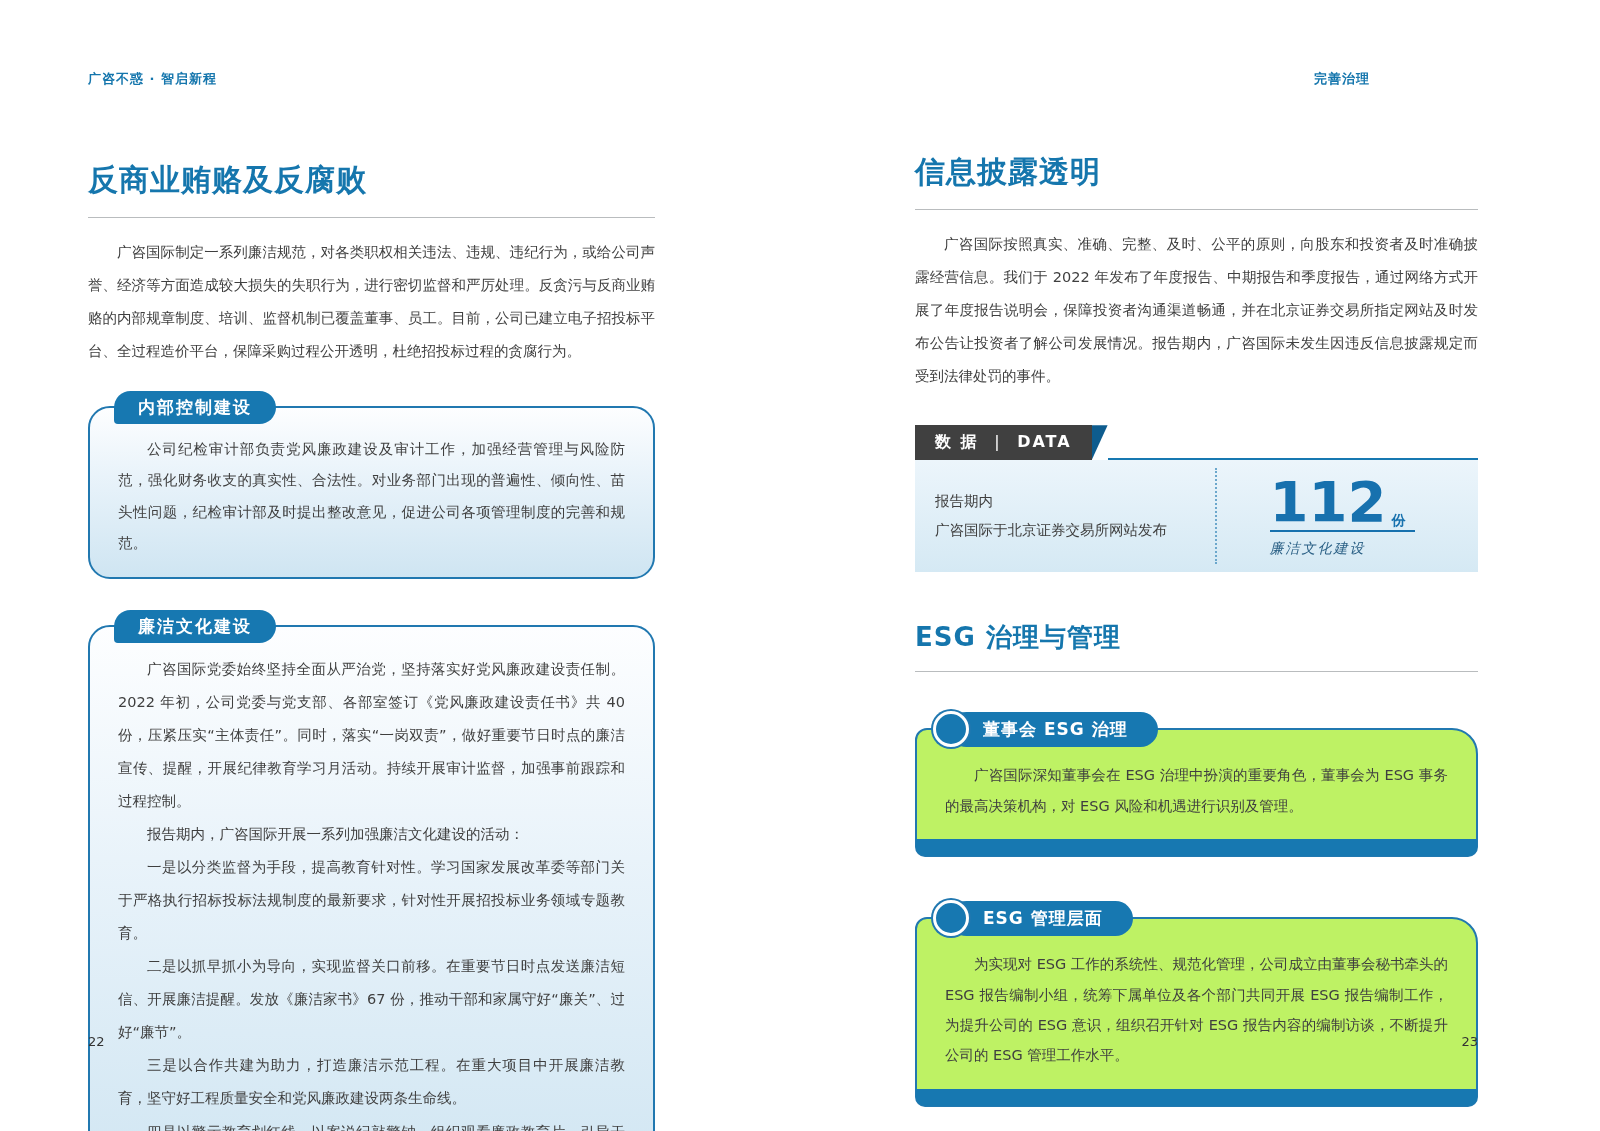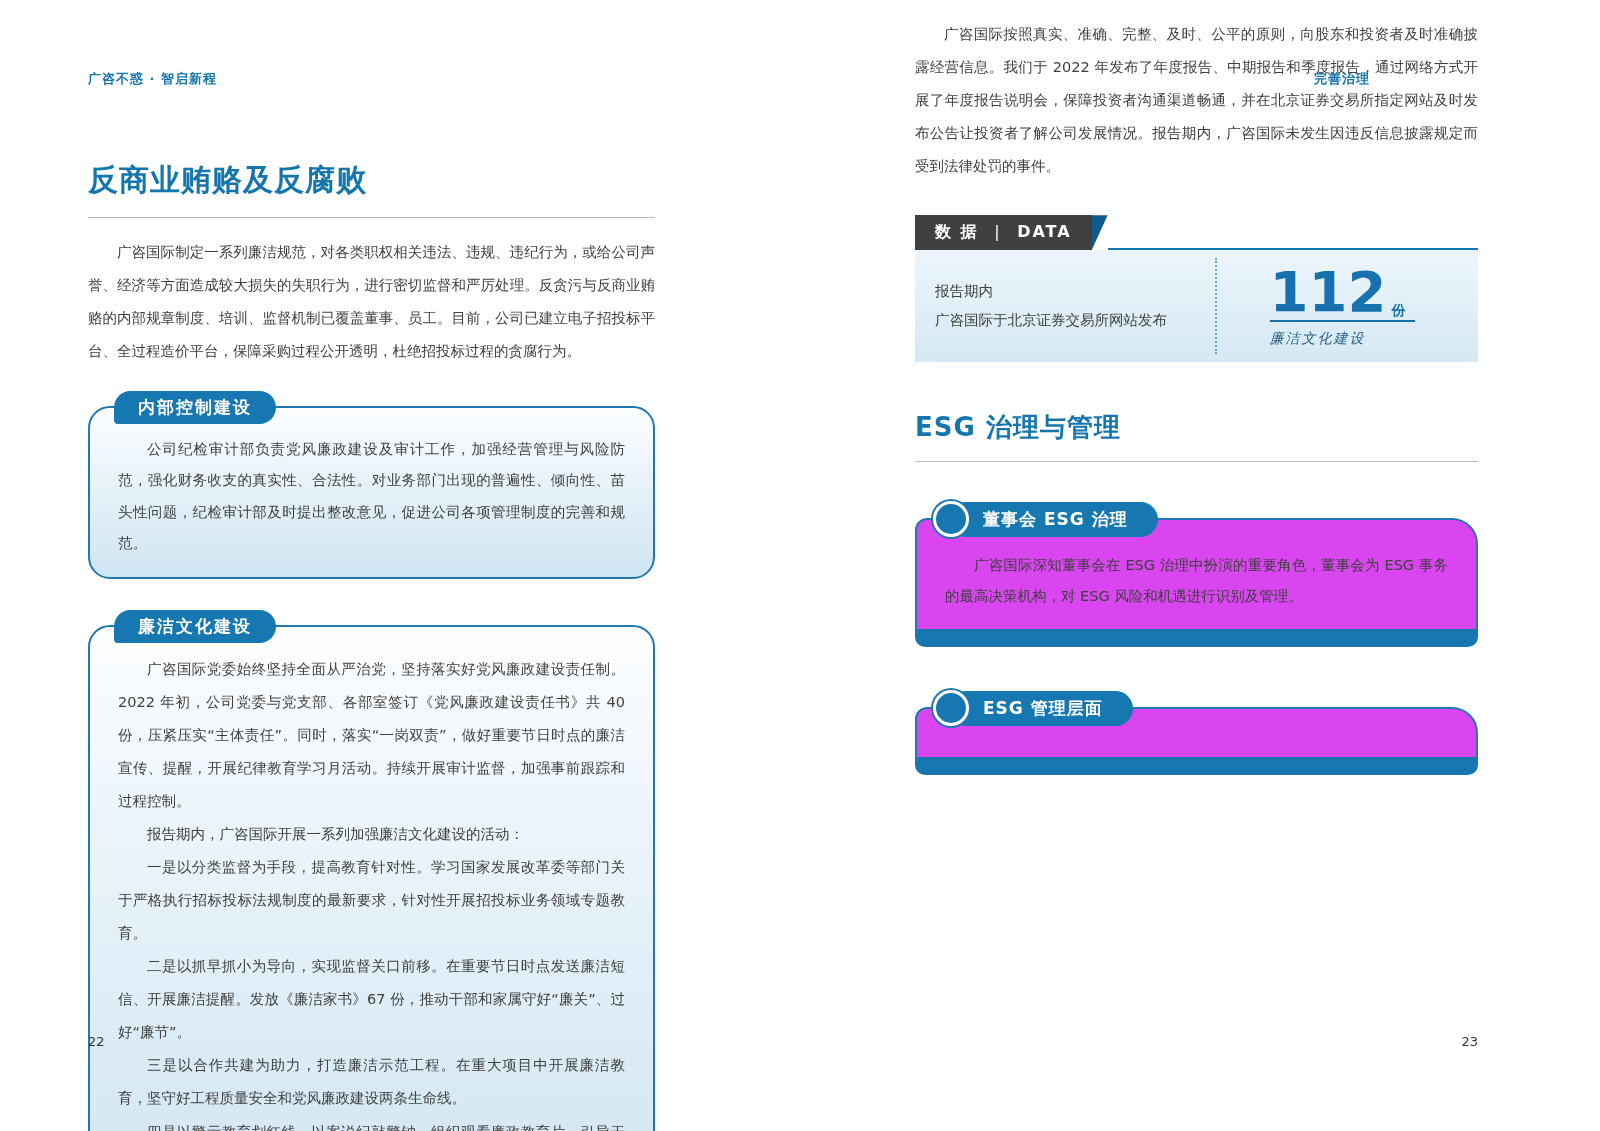--- a/index.html
+++ b/index.html
@@ -45,21 +45,21 @@
 
   
   .big-stat { text-align:left; }
   .big-stat .numrow { display:flex; align-items:flex-end; border-bottom:2px solid #1771ae;
                       padding-bottom:0; width:max-content; padding-right:10px; }
   .big-stat .caption { margin-top:8px; font-family:"DejaVu Serif","Liberation Serif",serif;
                        font-style:italic; color:#2c6186; font-size:14px; letter-spacing:2px; }
 
   
   .esgbox { position:relative; border:2px solid #2178b0; border-radius:12px 26px 10px 10px;
-            background:#d946ef; padding:30px 28px 34px 28px; }
+            background:#bef264; padding:30px 28px 34px 28px; }
   .esgbox .bottombar { position:absolute; left:-1px; right:-1px; bottom:-1px; height:17px;
                        background:#1778b1; border-radius:0 0 9px 9px; }
   .esg-pill { position:absolute; top:-19px; left:16px; display:flex; align-items:center; }
   .esg-pill .dot { width:36px; height:36px; border-radius:50%; background:#1778b1;
                    border:3px solid #ffffff; box-shadow:0 0 0 2px #2178b0; z-index:2; }
   .esg-pill .pill { background:#1778b1; color:#ffffff; font-size:17px; font-weight:bold;
                     letter-spacing:1px; padding:6px 30px 6px 34px; margin-left:-20px;
                     border-radius:18px; z-index:1; }
 
   .pagenum { position:absolute; bottom:82px; font-size:13px; color:#333333; }
@@ -97,20 +97,24 @@
       <p class="body-text indent">三是以合作共建为助力，打造廉洁示范工程。在重大项目中开展廉洁教育，坚守好工程质量安全和党风廉政建设两条生命线。</p>
       <p class="body-text indent">四是以警示教育划红线，以案说纪敲警钟。组织观看廉政教育片，引导干部员工做廉洁自律、奋发有为的广咨人。</p>
 
     </div>
 
     <div class="pagenum pagenum-left">22</div>
   </div>
 
   <div class="page page-right">
 
+    <div style="margin-top:152px;">
+      <div class="sec-title">信息披露透明</div>
+      <hr class="sec-rule">
+    </div>
 
     <p class="body-text indent" style="margin-top:18px;">广咨国际按照真实、准确、完整、及时、公平的原则，向股东和投资者及时准确披露经营信息。我们于 2022 年发布了年度报告、中期报告和季度报告，通过网络方式开展了年度报告说明会，保障投资者沟通渠道畅通，并在北京证券交易所指定网站及时发布公告让投资者了解公司发展情况。报告期内，广咨国际未发生因违反信息披露规定而受到法律处罚的事件。</p>
 
     <div style="margin-top:32px;">
       <div class="data-header">
         <div class="data-badge">
           <span>数 据</span>
           <span style="font-weight:normal; padding:0 8px;">|</span>
           <span>DATA</span>
           <span class="fold"></span>
@@ -147,19 +151,20 @@
       </div>
       <p class="body-text indent" style="line-height:2.1;">广咨国际深知董事会在 ESG 治理中扮演的重要角色，董事会为 ESG 事务的最高决策机构，对 ESG 风险和机遇进行识别及管理。</p>
       <div class="bottombar"></div>
     </div>
 
     <div class="esgbox" style="margin-top:60px;">
       <div class="esg-pill">
         <div class="dot"></div>
         <div class="pill">ESG 管理层面</div>
       </div>
+      <p class="body-text indent" style="line-height:2.1;">为实现对 ESG 工作的系统性、规范化管理，公司成立由董事会秘书牵头的 ESG 报告编制小组，统筹下属单位及各个部门共同开展 ESG 报告编制工作，为提升公司的 ESG 意识，组织召开针对 ESG 报告内容的编制访谈，不断提升公司的 ESG 管理工作水平。</p>
       <div class="bottombar"></div>
     </div>
 
     <div class="pagenum pagenum-right">23</div>
   </div>
 
 </div>
 
 </body></html>

